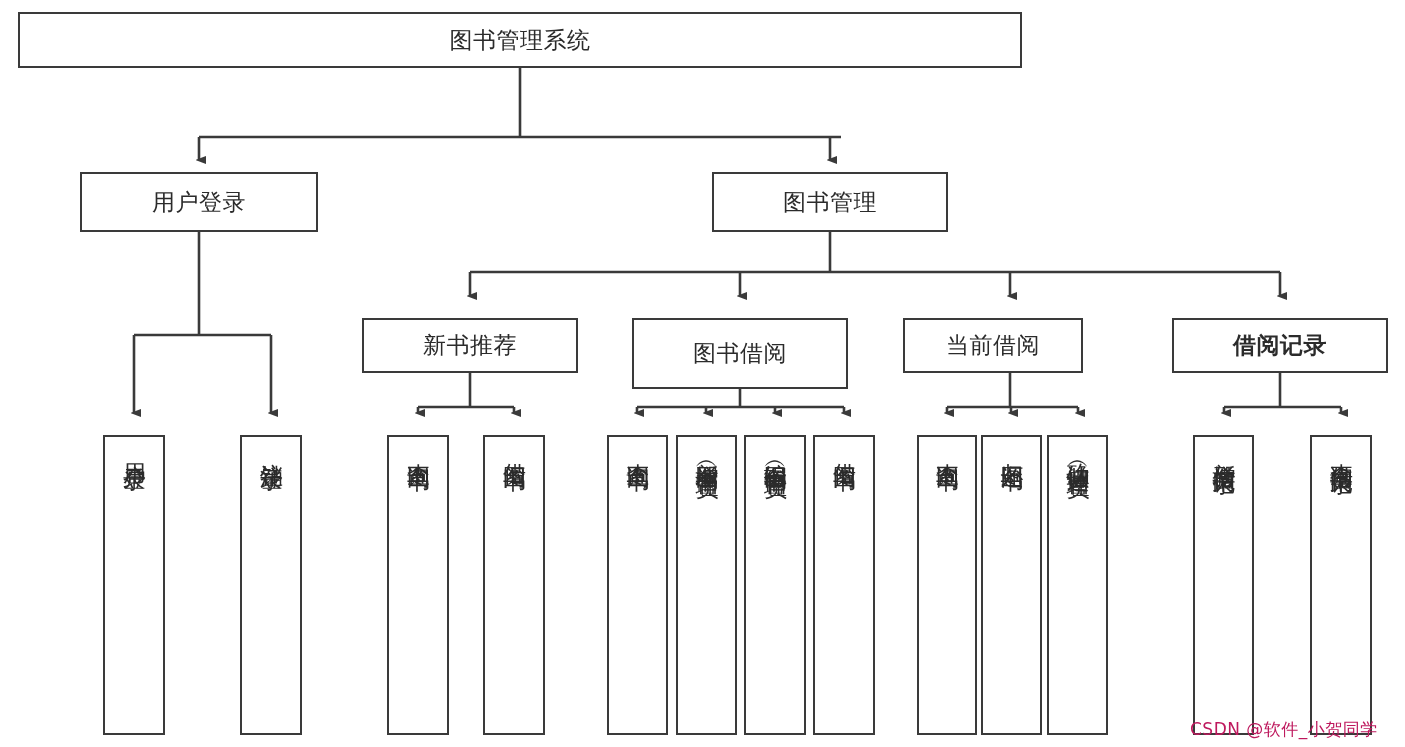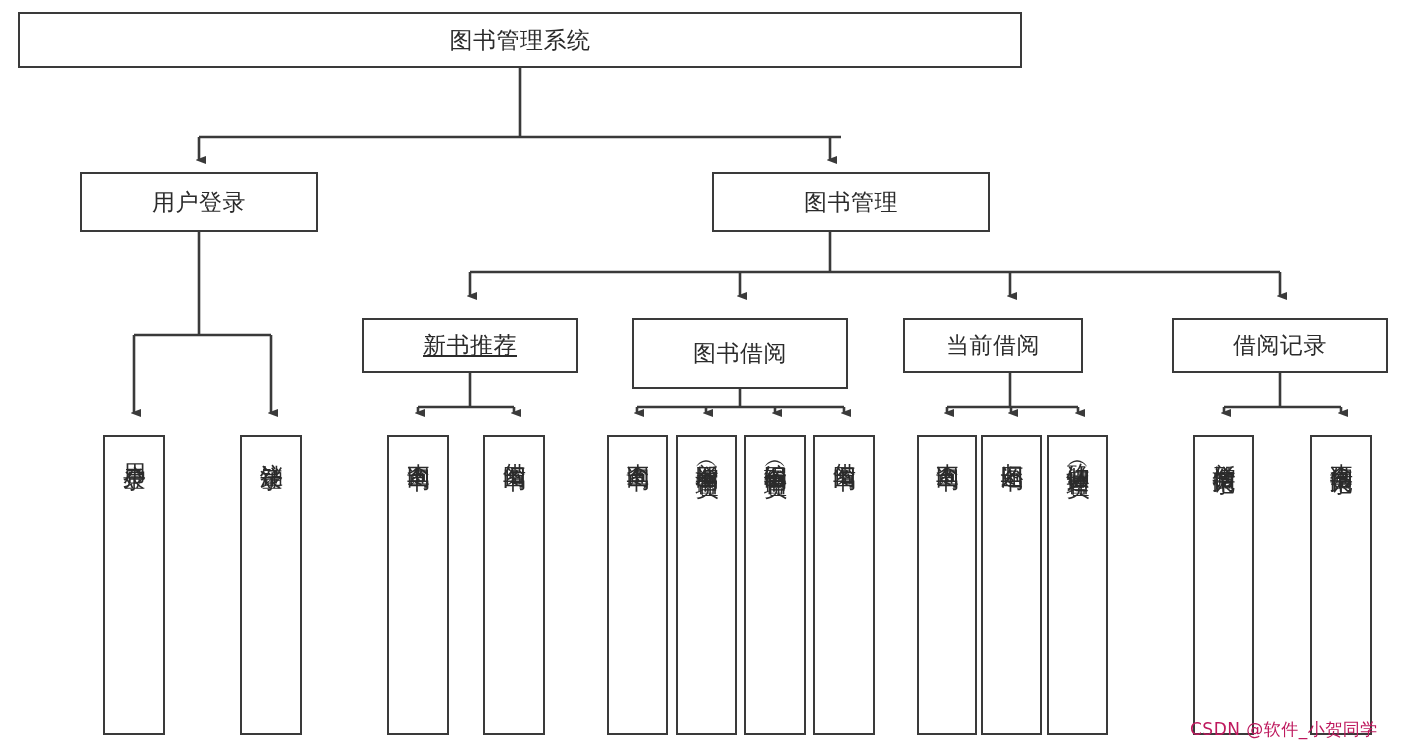--- a/index.html
+++ b/index.html
@@ -123,34 +123,34 @@
     </g>
   </svg>
 
   <div class="node root horizontal" style="left:18px; top:12px; width:1004px; height:56px;">
     <span class="label">图书管理系统</span>
   </div>
 
   <div class="node horizontal" style="left:80px; top:172px; width:238px; height:60px;">
     <span class="label">用户登录</span>
   </div>
-  <div class="node horizontal" style="left:712px; top:172px; width:278px; height:60px;">
+  <div class="node horizontal" style="left:712px; top:172px; width:236px; height:60px;">
     <span class="label">图书管理</span>
   </div>
 
-  <div class="node horizontal" style="left:362px; top:318px; width:216px; height:55px;text-decoration:underline;">
+  <div class="node horizontal" style="left:362px; top:318px; width:216px; height:55px;">
     <span class="label">新书推荐</span>
   </div>
   <div class="node horizontal" style="left:632px; top:318px; width:216px; height:71px;">
     <span class="label">图书借阅</span>
   </div>
   <div class="node horizontal" style="left:903px; top:318px; width:180px; height:55px;">
     <span class="label">当前借阅</span>
   </div>
-  <div class="node horizontal" style="left:1172px; top:318px; width:216px; height:55px;">
+  <div class="node horizontal" style="left:1172px; top:318px; width:216px; height:55px;font-weight:bold;">
     <span class="label">借阅记录</span>
   </div>
 
   <div class="node leaf" style="left:103px; top:435px; width:62px; height:300px;">
     <span class="label">用户登录</span>
   </div>
   <div class="node leaf" style="left:240px; top:435px; width:62px; height:300px;">
     <span class="label">注销登录</span>
   </div>
   <div class="node leaf" style="left:387px; top:435px; width:62px; height:300px;">

